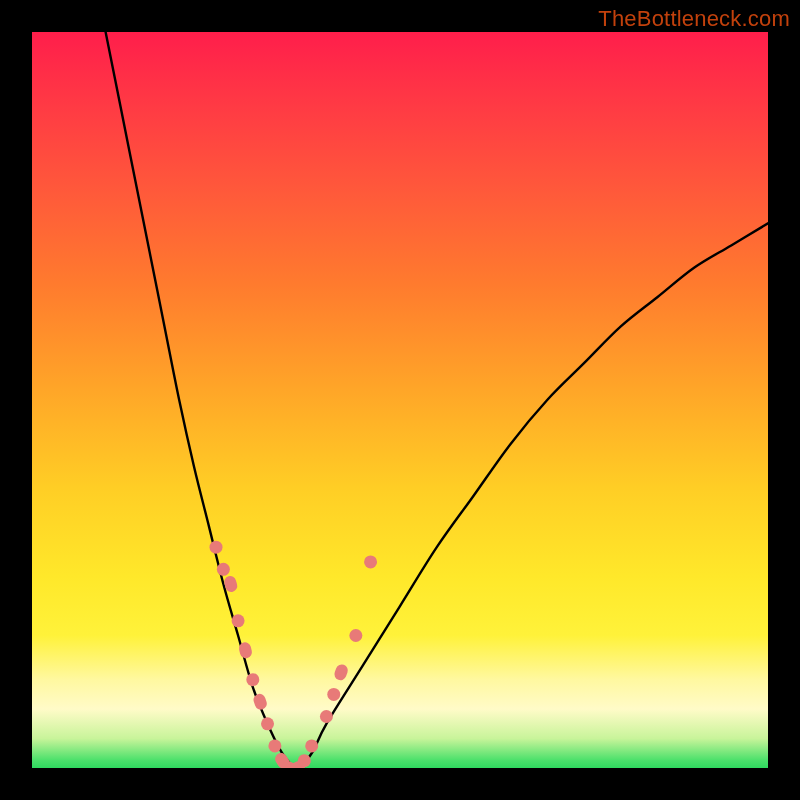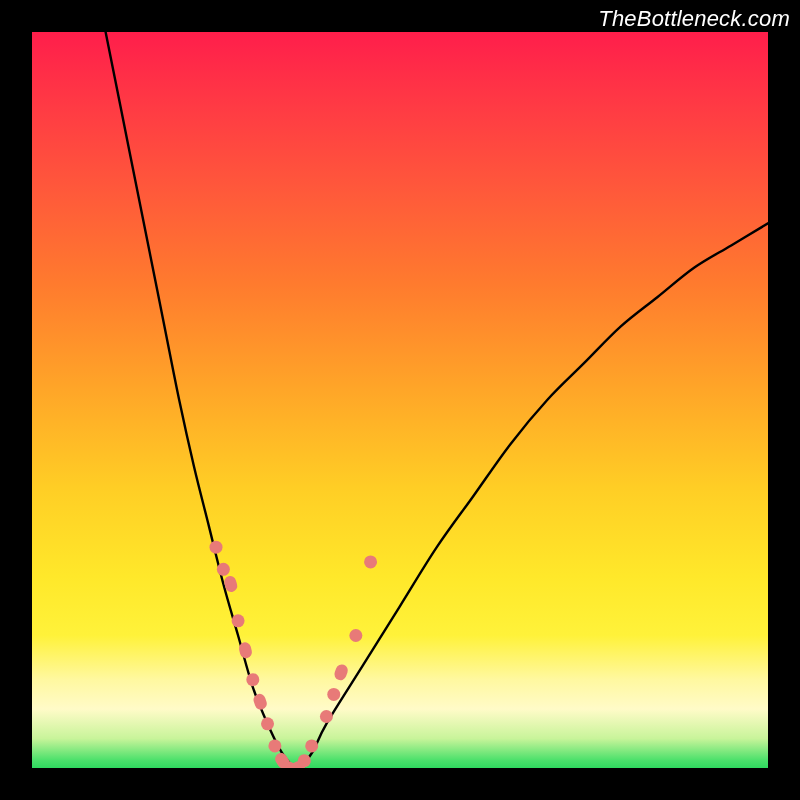--- a/index.html
+++ b/index.html
@@ -38,26 +38,25 @@
       #fffbc8 92%,
       #c8f49a 96%,
       #49e06a 99%,
       #2fd95f 100%
     );
   }
   .watermark {
     position: absolute;
     top: 6px;
     right: 10px;
-    color: #ffffff;
+    color: #c2410c;
     font-size: 22px;
     font-weight: 500;
     letter-spacing: 0.2px;
     user-select: none;
-    font-style: italic;
   }
   svg.curve {
     position: absolute;
     left: 0;
     top: 0;
     width: 736px;
     height: 736px;
   }
 </style>
 </head>

